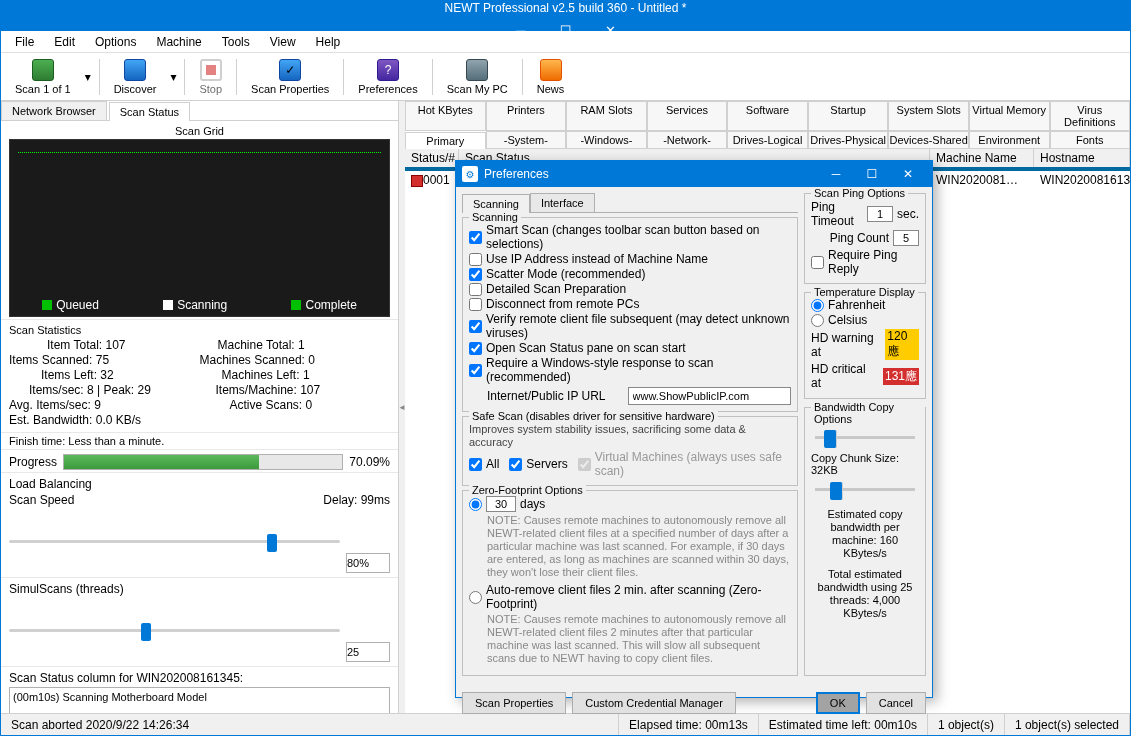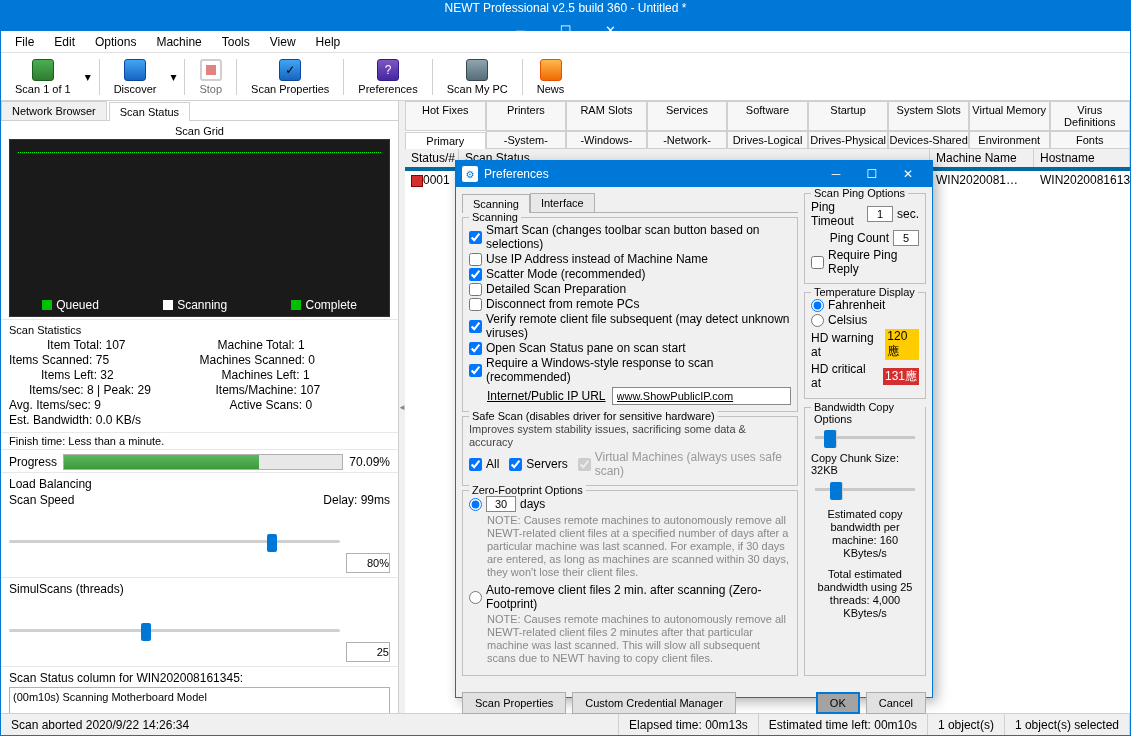--- a/index.html
+++ b/index.html
@@ -55,21 +55,21 @@
 
 .progress-row { display:flex; align-items:center; gap:6px; font-size:11px; padding: 2px 8px; }
 .progress-bar { flex:1; height:16px; border:1px solid #b0b0b0; background:#e8e8e8; position:relative; }
 .progress-fill { height:100%; background:linear-gradient(#5cb85c,#3c9a3c); }
 
 .slider-section { padding: 4px 8px; }
 .slider-row { display:flex; align-items:center; gap:6px; margin-top:2px; }
 .slider-track { flex:1; height:20px; position:relative; }
 .slider-line { position:absolute; top:9px; left:0; right:0; height:3px; background:#d0d0d0; border-radius:2px; }
 .slider-thumb { position:absolute; top:3px; width:10px; height:18px; background:#0078d7; border-radius:2px; }
-.slider-val-box { width:44px; height:20px; border:1px solid #b0b0b0; text-align:right; line-height:18px; font-size:11px;margin-top:44px; }
+.slider-val-box { width:44px; height:20px; border:1px solid #b0b0b0; text-align:left; line-height:18px; font-size:11px;margin-top:44px; }
 
 .status-col { padding: 4px 8px; font-size:11px; }
 .status-box { width:100%; height:56px; border:1px solid #b0b0b0; padding:3px; font-size:11px; margin-top:2px; }
 
 .right-tabs-row1,.right-tabs-row2 { display:flex; border-bottom:1px solid #d0d0d0; background:#fff; }
 .rtab { flex:1; text-align:center; padding:2px 0; font-size:11px; border:1px solid #d0d0d0; border-bottom:none; background:#f7f7f7; cursor:default; }
 .rtab.active { background:#fff; font-weight:normal; }
 .rtab.sub { background:#f7f7f7; }
 .rtab.sub.active { background:#fff; position:relative; top:1px; }
 
@@ -102,21 +102,21 @@
 .dlg-tab.active { background:#f0f0f0; position:relative; top:1px; }
 
 .fieldset { border:1px solid #c0c0c0; padding:4px 6px 6px 6px; margin-bottom:4px; position:relative; }
 .fieldset .legend { position:absolute; top:-7px; left:6px; background:#f0f0f0; padding:0 3px; font-size:11px; }
 .chk-row { display:flex; align-items:center; gap:4px; font-size:11px; margin:1px 0; }
 .chk-row input[type=checkbox] { width:13px; height:13px; }
 .chk-row input[type=radio] { width:13px; height:13px; }
 .chk-row.dis { color:#999; }
 .inline-input { border:1px solid #888; padding:1px 3px; font-size:11px; }
 
-.ip-row { display:flex; align-items:center; gap:6px; font-size:11px; margin:3px 0 0 18px;text-decoration:underline; }
+.ip-row { display:flex; align-items:center; gap:22px; font-size:11px; margin:3px 0 0 18px; }
 .ip-row input { flex:1; border:1px solid #888; padding:2px 4px; font-size:11px; }
 
 .note { font-size:11px; color:#888; margin:2px 0 4px 18px; line-height:13px; }
 .note2 { font-size:11px; color:#444; margin:2px 0 0 0; line-height:13px; }
 
 .small-field { display:flex; align-items:center; gap:4px; font-size:11px; margin:2px 0; justify-content:flex-end; }
 .small-field input { width:26px; border:1px solid #888; text-align:center; font-size:11px; padding:1px; }
 .hd-warn { background:#ffcc00; padding:0 2px; }
 .hd-crit { background:#d32f2f; color:#fff; padding:0 2px; }
 
@@ -272,21 +272,21 @@
       <div class="status-col" style="border-top:1px solid #e8e8e8;">
         <div>Scan Status column for WIN202008161345:</div>
         <div class="status-box">(00m10s) Scanning Motherboard Model</div>
       </div>
     </div>
 
     <div class="splitter"></div>
 
     <div class="right-pane">
       <div class="right-tabs-row1">
-        <div class="rtab">Hot Fixes</div>
+        <div class="rtab">Hot KBytes</div>
         <div class="rtab">Printers</div>
         <div class="rtab">RAM Slots</div>
         <div class="rtab">Services</div>
         <div class="rtab">Software</div>
         <div class="rtab">Startup</div>
         <div class="rtab">System Slots</div>
         <div class="rtab">Virtual Memory</div>
         <div class="rtab">Virus Definitions</div>
       </div>
       <div class="right-tabs-row2">

